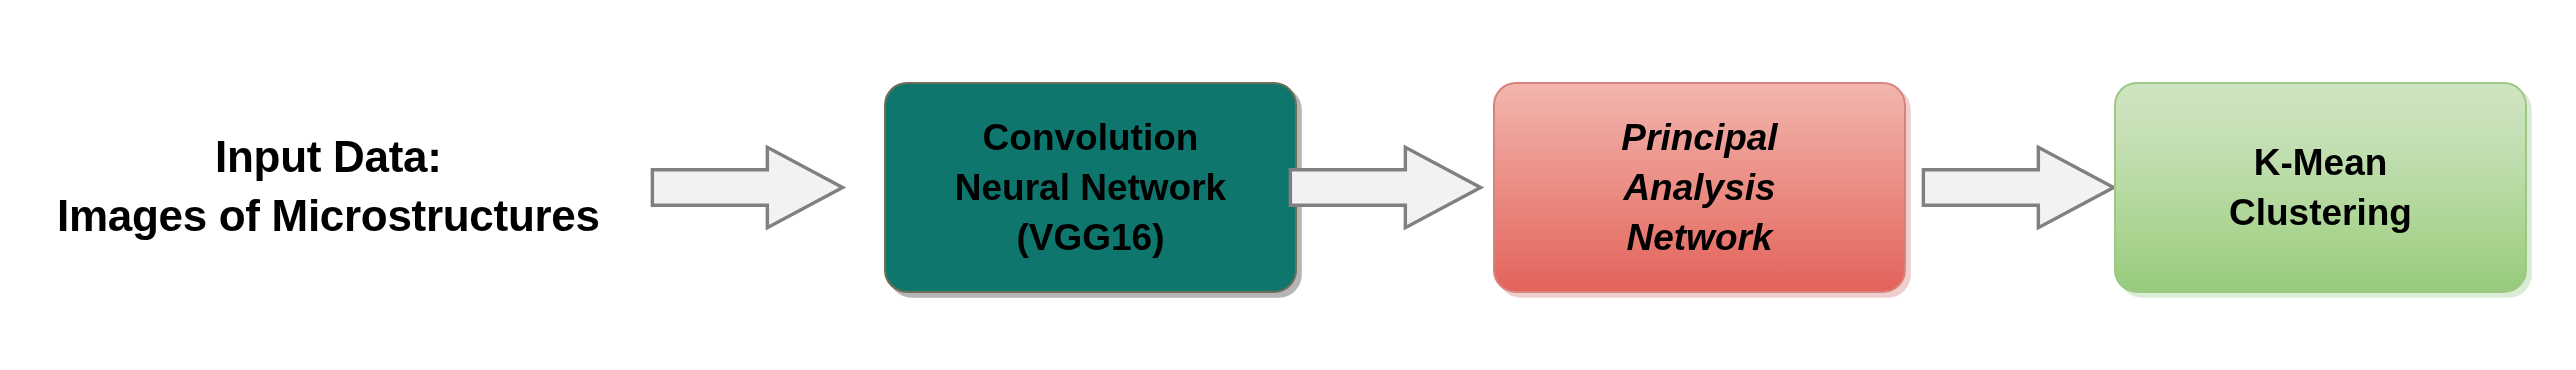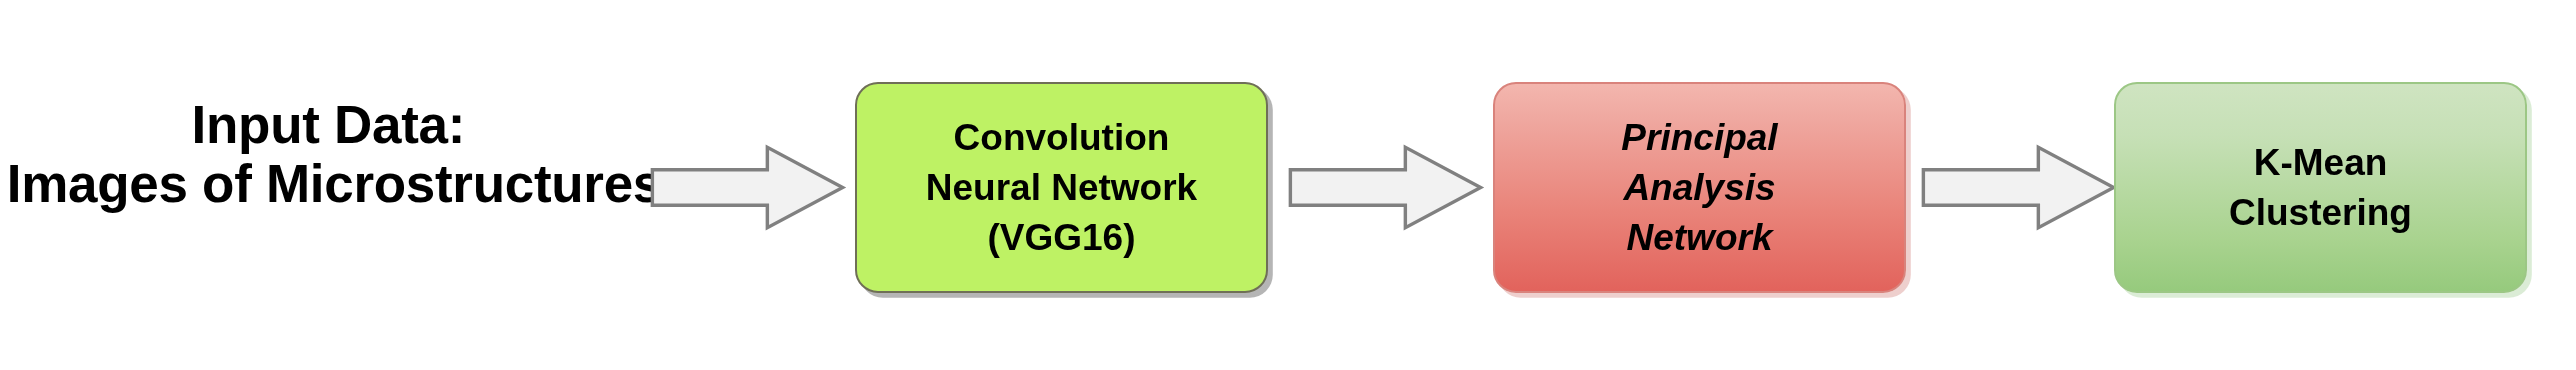--- a/index.html
+++ b/index.html
@@ -19,26 +19,26 @@
     position: absolute;
     left: 0; top: 0;
     width: 2576px;
     height: 371px;
   }
 
   
   .input-label {
     position: absolute;
     left: 6.8px;
-    top: 95px;
+    top: 127px;
     width: 643px;
     text-align: center;
     color: #000000;
     font-weight: bold;
-    font-size: 53px;
+    font-size: 44px;
     line-height: 59px;
     letter-spacing: -0.3px;
   }
   .input-label .line {
     display: block;
     white-space: nowrap;
   }
 
   
   .block-arrow {
@@ -72,22 +72,22 @@
     line-height: 50px;
     box-shadow: 4.8px 4.8px 0 0 rgba(120,120,120,0.55);
   }
   .proc-box .label { display: block; }
   .proc-box .label .line {
     display: block;
     white-space: nowrap;
   }
 
   .box-cnn {
-    left: 855px;
-    background: #bef264;
+    left: 884px;
+    background: #0f766e;
     border: 2.7px solid #6f6f57;
   }
   .box-pca {
     left: 1493px;
     background: linear-gradient(to bottom, #f3b6ae 0%, #efa79f 18%, #e98379 62%, #e2635c 100%);
     border: 2.1px solid #d9837c;
     box-shadow: 4.8px 4.8px 0 0 rgba(222,160,155,0.50);
     font-style: italic;
   }
   .box-kmeans {

